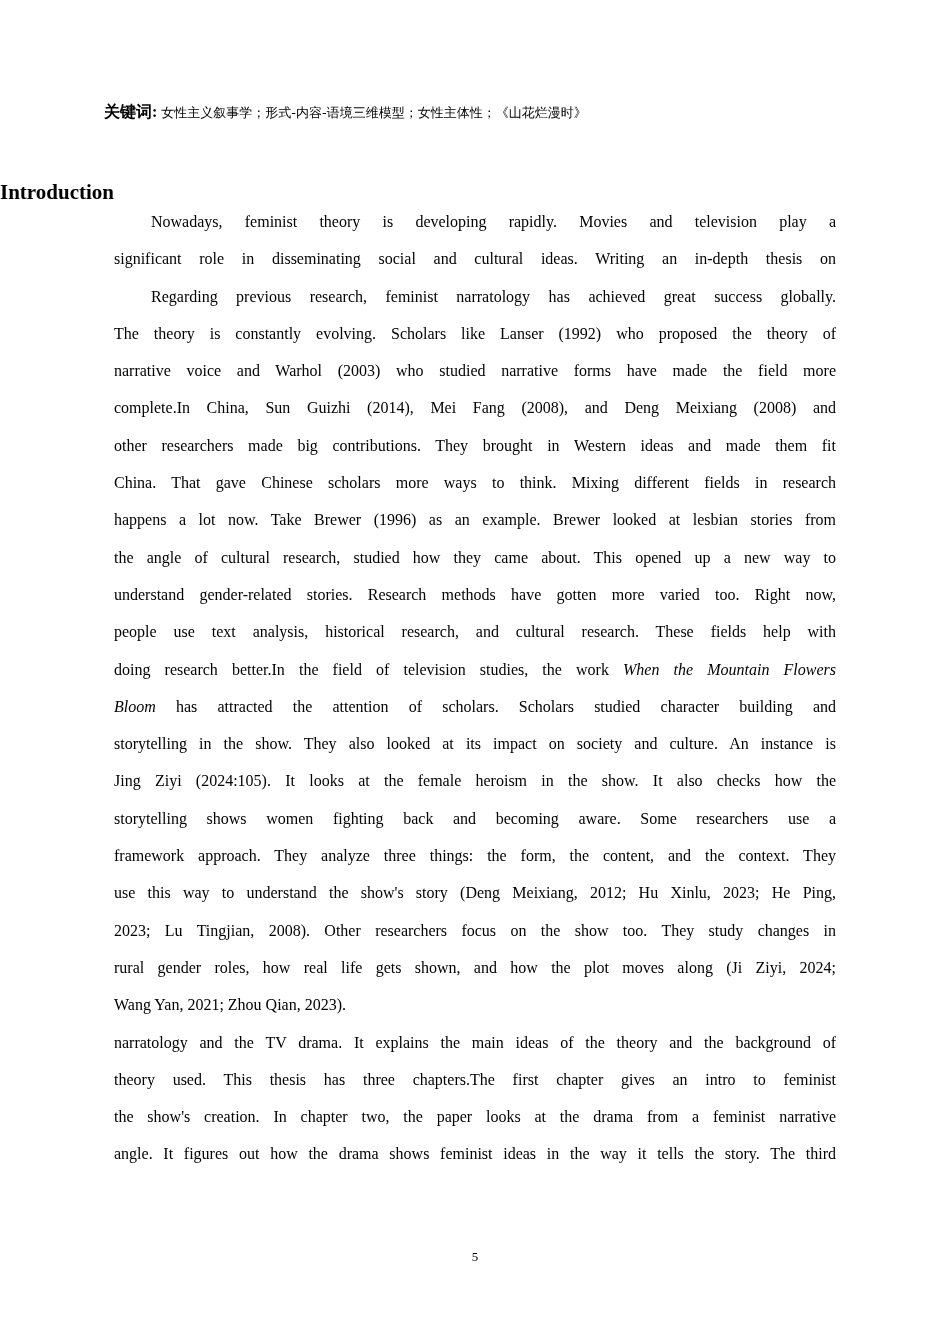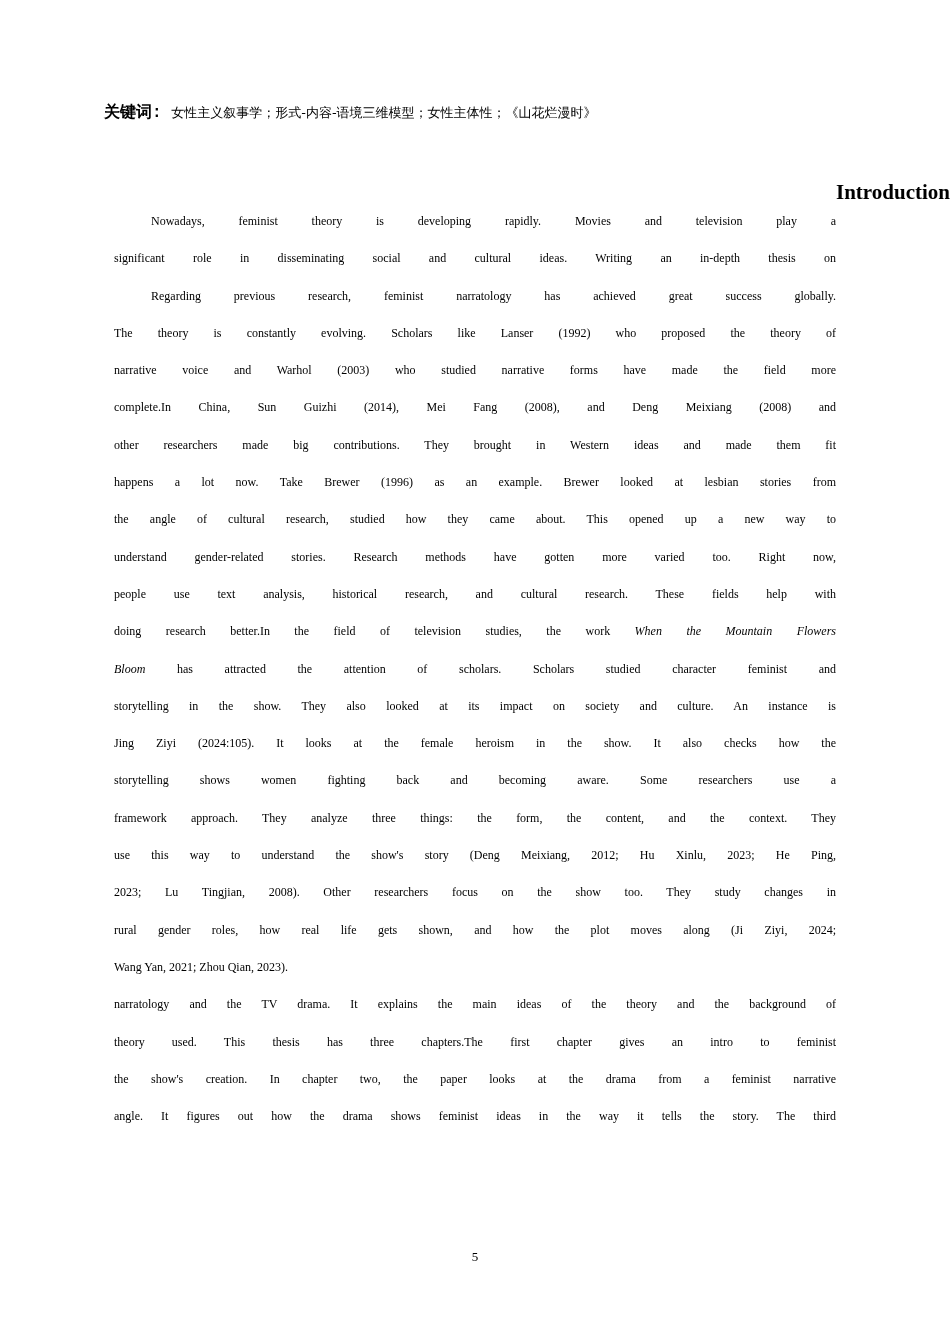--- a/index.html
+++ b/index.html
@@ -1,23 +1,23 @@
 <!DOCTYPE html>
 <html><head>
 <meta charset="utf-8">
 <style>
   html, body { margin: 0; padding: 0; background: #ffffff; }
   body { width: 950px; height: 1344px; position: relative; overflow: hidden;
          font-family: "Liberation Serif", "DejaVu Serif", serif; color: #000; }
   .keywords { position: absolute; left: 104px; top: 100px; font-size: 17px; line-height: 24px; white-space: nowrap; }
-  .keywords .kw-label { font-family: Liberation Mono, monospace; font-weight: bold; font-size: 16px; }
+  .keywords .kw-label { font-family: Liberation Serif, serif; font-weight: bold; font-size: 16px; }
   .keywords .kw-text { font-family: "DejaVu Sans", sans-serif; font-size: 13px; }
-  .title { position: absolute; left: 0; width: 950px; top: 179px; text-align: right;
+  .title { position: absolute; left: 0; width: 950px; top: 179px; text-align: left;
            font-size: 21px; font-weight: bold; line-height: 26px; }
-  .body { position: absolute; left: 114px; width: 722px; top: 203px; font-size: 12px; }
+  .body { position: absolute; left: 114px; width: 722px; top: 203px; font-size: 16px; }
   .line { height: 37.3px; line-height: 37.3px; text-align: justify; text-align-last: justify; white-space: nowrap; overflow: hidden; }
   .line.last { text-align-last: left; }
   .line.indent { text-indent: 37px; }
   .page-number { position: absolute; left: 0; width: 950px; top: 1248px; text-align: center; font-size: 13px; line-height: 18px; }
   em { }
 </style>
 </head>
 <body>
 
 <div class="keywords">
@@ -32,26 +32,27 @@
     <div class="line indent">Nowadays, feminist theory is developing rapidly. Movies and television play a</div>
     <div class="line">significant role in disseminating social and cultural ideas. Writing an in-depth thesis on</div>
   </div>
 
   <div>
     <div class="line indent">Regarding previous research, feminist narratology has achieved great success globally.</div>
     <div class="line">The theory is constantly evolving. Scholars like Lanser (1992) who proposed the theory of</div>
     <div class="line">narrative voice and Warhol (2003) who studied narrative forms have made the field more</div>
     <div class="line">complete.In China, Sun Guizhi (2014), Mei Fang (2008), and Deng Meixiang (2008) and</div>
     <div class="line">other researchers made big contributions. They brought in Western ideas and made them fit</div>
+    <div class="line">China. That gave Chinese scholars more ways to think. Mixing different fields in research</div>
     <div class="line">happens a lot now. Take Brewer (1996) as an example. Brewer looked at lesbian stories from</div>
     <div class="line">the angle of cultural research, studied how they came about. This opened up a new way to</div>
     <div class="line">understand gender-related stories. Research methods have gotten more varied too. Right now,</div>
     <div class="line">people use text analysis, historical research, and cultural research. These fields help with</div>
     <div class="line"><span>doing research better.In the field of television studies, the work </span><em>When the Mountain Flowers</em></div>
-    <div class="line"><em>Bloom</em><span> has attracted the attention of scholars. Scholars studied character feminist and</span></div>
+    <div class="line"><em>Bloom</em><span> has attracted the attention of scholars. Scholars studied character building and</span></div>
     <div class="line">storytelling in the show. They also looked at its impact on society and culture. An instance is</div>
     <div class="line">Jing Ziyi (2024:105). It looks at the female heroism in the show. It also checks how the</div>
     <div class="line">storytelling shows women fighting back and becoming aware. Some researchers use a</div>
     <div class="line">framework approach. They analyze three things: the form, the content, and the context. They</div>
     <div class="line">use this way to understand the show's story (Deng Meixiang, 2012; Hu Xinlu, 2023; He Ping,</div>
     <div class="line">2023; Lu Tingjian, 2008). Other researchers focus on the show too. They study changes in</div>
     <div class="line">rural gender roles, how real life gets shown, and how the plot moves along (Ji Ziyi, 2024;</div>
     <div class="line last">Wang Yan, 2021; Zhou Qian, 2023).</div>
   </div>
 

